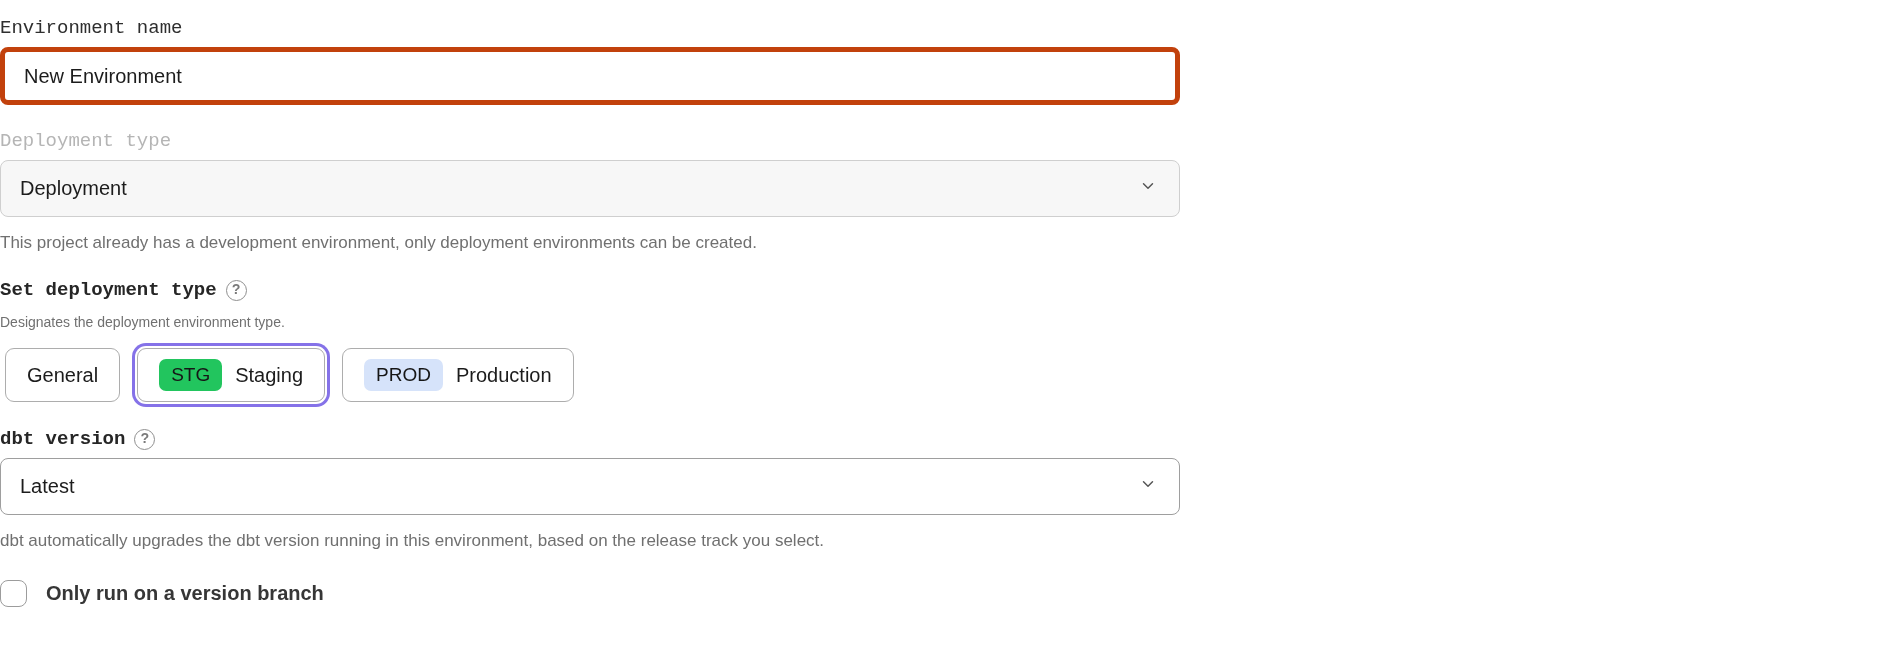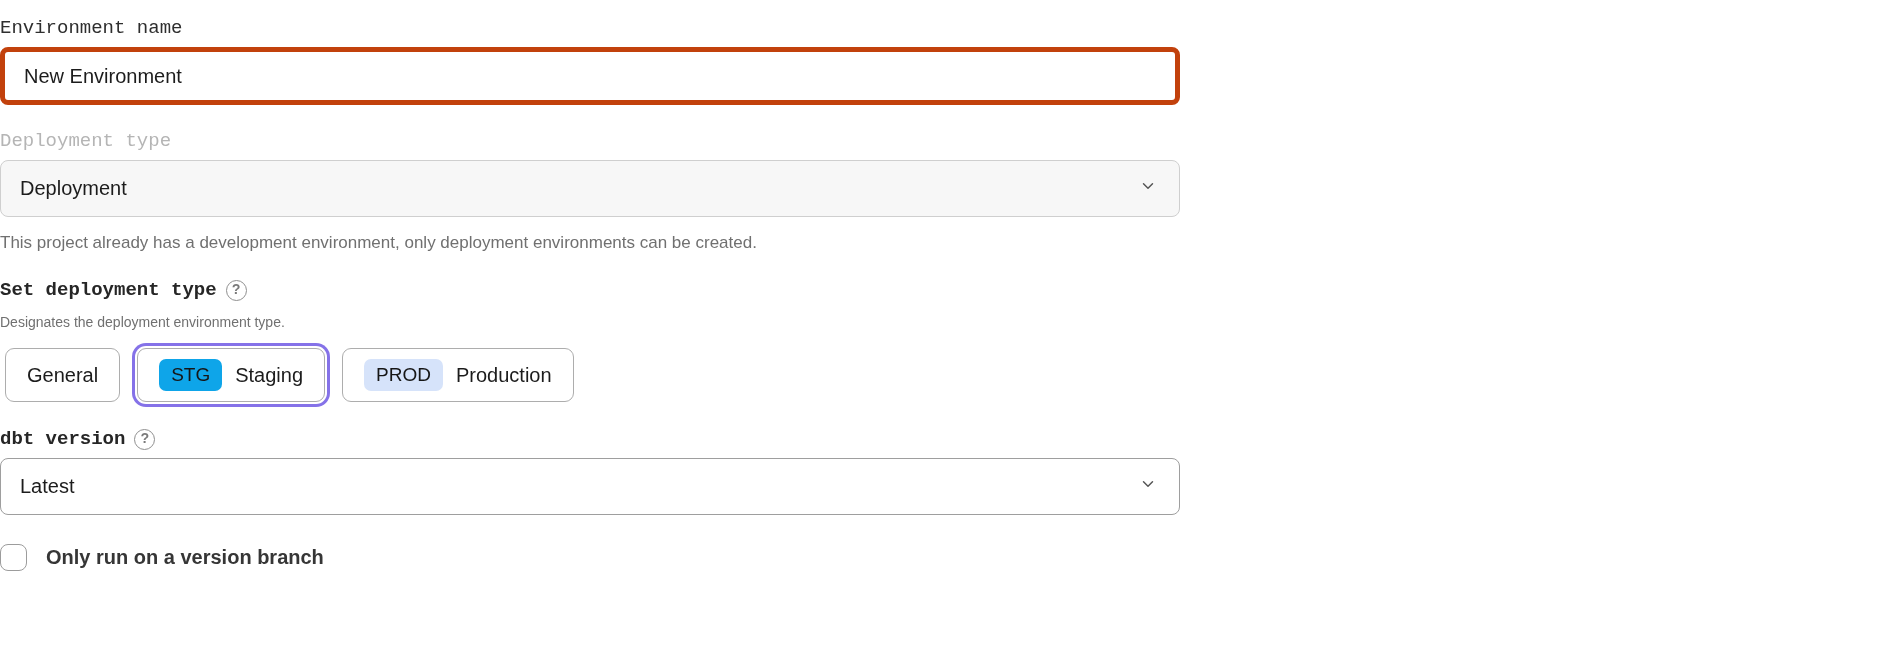--- a/index.html
+++ b/index.html
@@ -132,21 +132,21 @@
     box-shadow: 0 0 0 2px #ffffff, 0 0 0 5px #8572e8;
   }
   .badge {
     font-size: 19px;
     font-weight: 500;
     color: #161616;
     padding: 4px 12px;
     border-radius: 7px;
     line-height: 1.25;
   }
-  .badge-stg { background: #0ea5e9; }
+  .badge-stg { background: #22c55e; }
   .badge-prod { background: #d6e3fa; }
   .checkbox-row {
     display: flex;
     align-items: center;
     gap: 19px;
     margin-top: 29px;
   }
   .checkbox {
     appearance: none;
     -webkit-appearance: none;
@@ -216,20 +216,21 @@
       <span class="help-icon">?</span>
     </div>
     <div class="select-box" style="margin-top: 6px;">
       <span>Latest</span>
       <span class="chevron">
         <svg width="18" height="18" viewBox="0 0 20 20" fill="none">
           <polyline points="5,7.5 10,12.5 15,7.5" stroke="#555555" stroke-width="1.6" stroke-linecap="round" stroke-linejoin="round"></polyline>
         </svg>
       </span>
     </div>
+    <div class="helper-text">dbt automatically upgrades the dbt version running in this environment, based on the release track you select.</div>
 
     
     <div class="checkbox-row">
       <input type="checkbox" class="checkbox" style="">
       <span class="checkbox-label">Only run on a version branch</span>
     </div>
 
   </div>
 </div>
 

